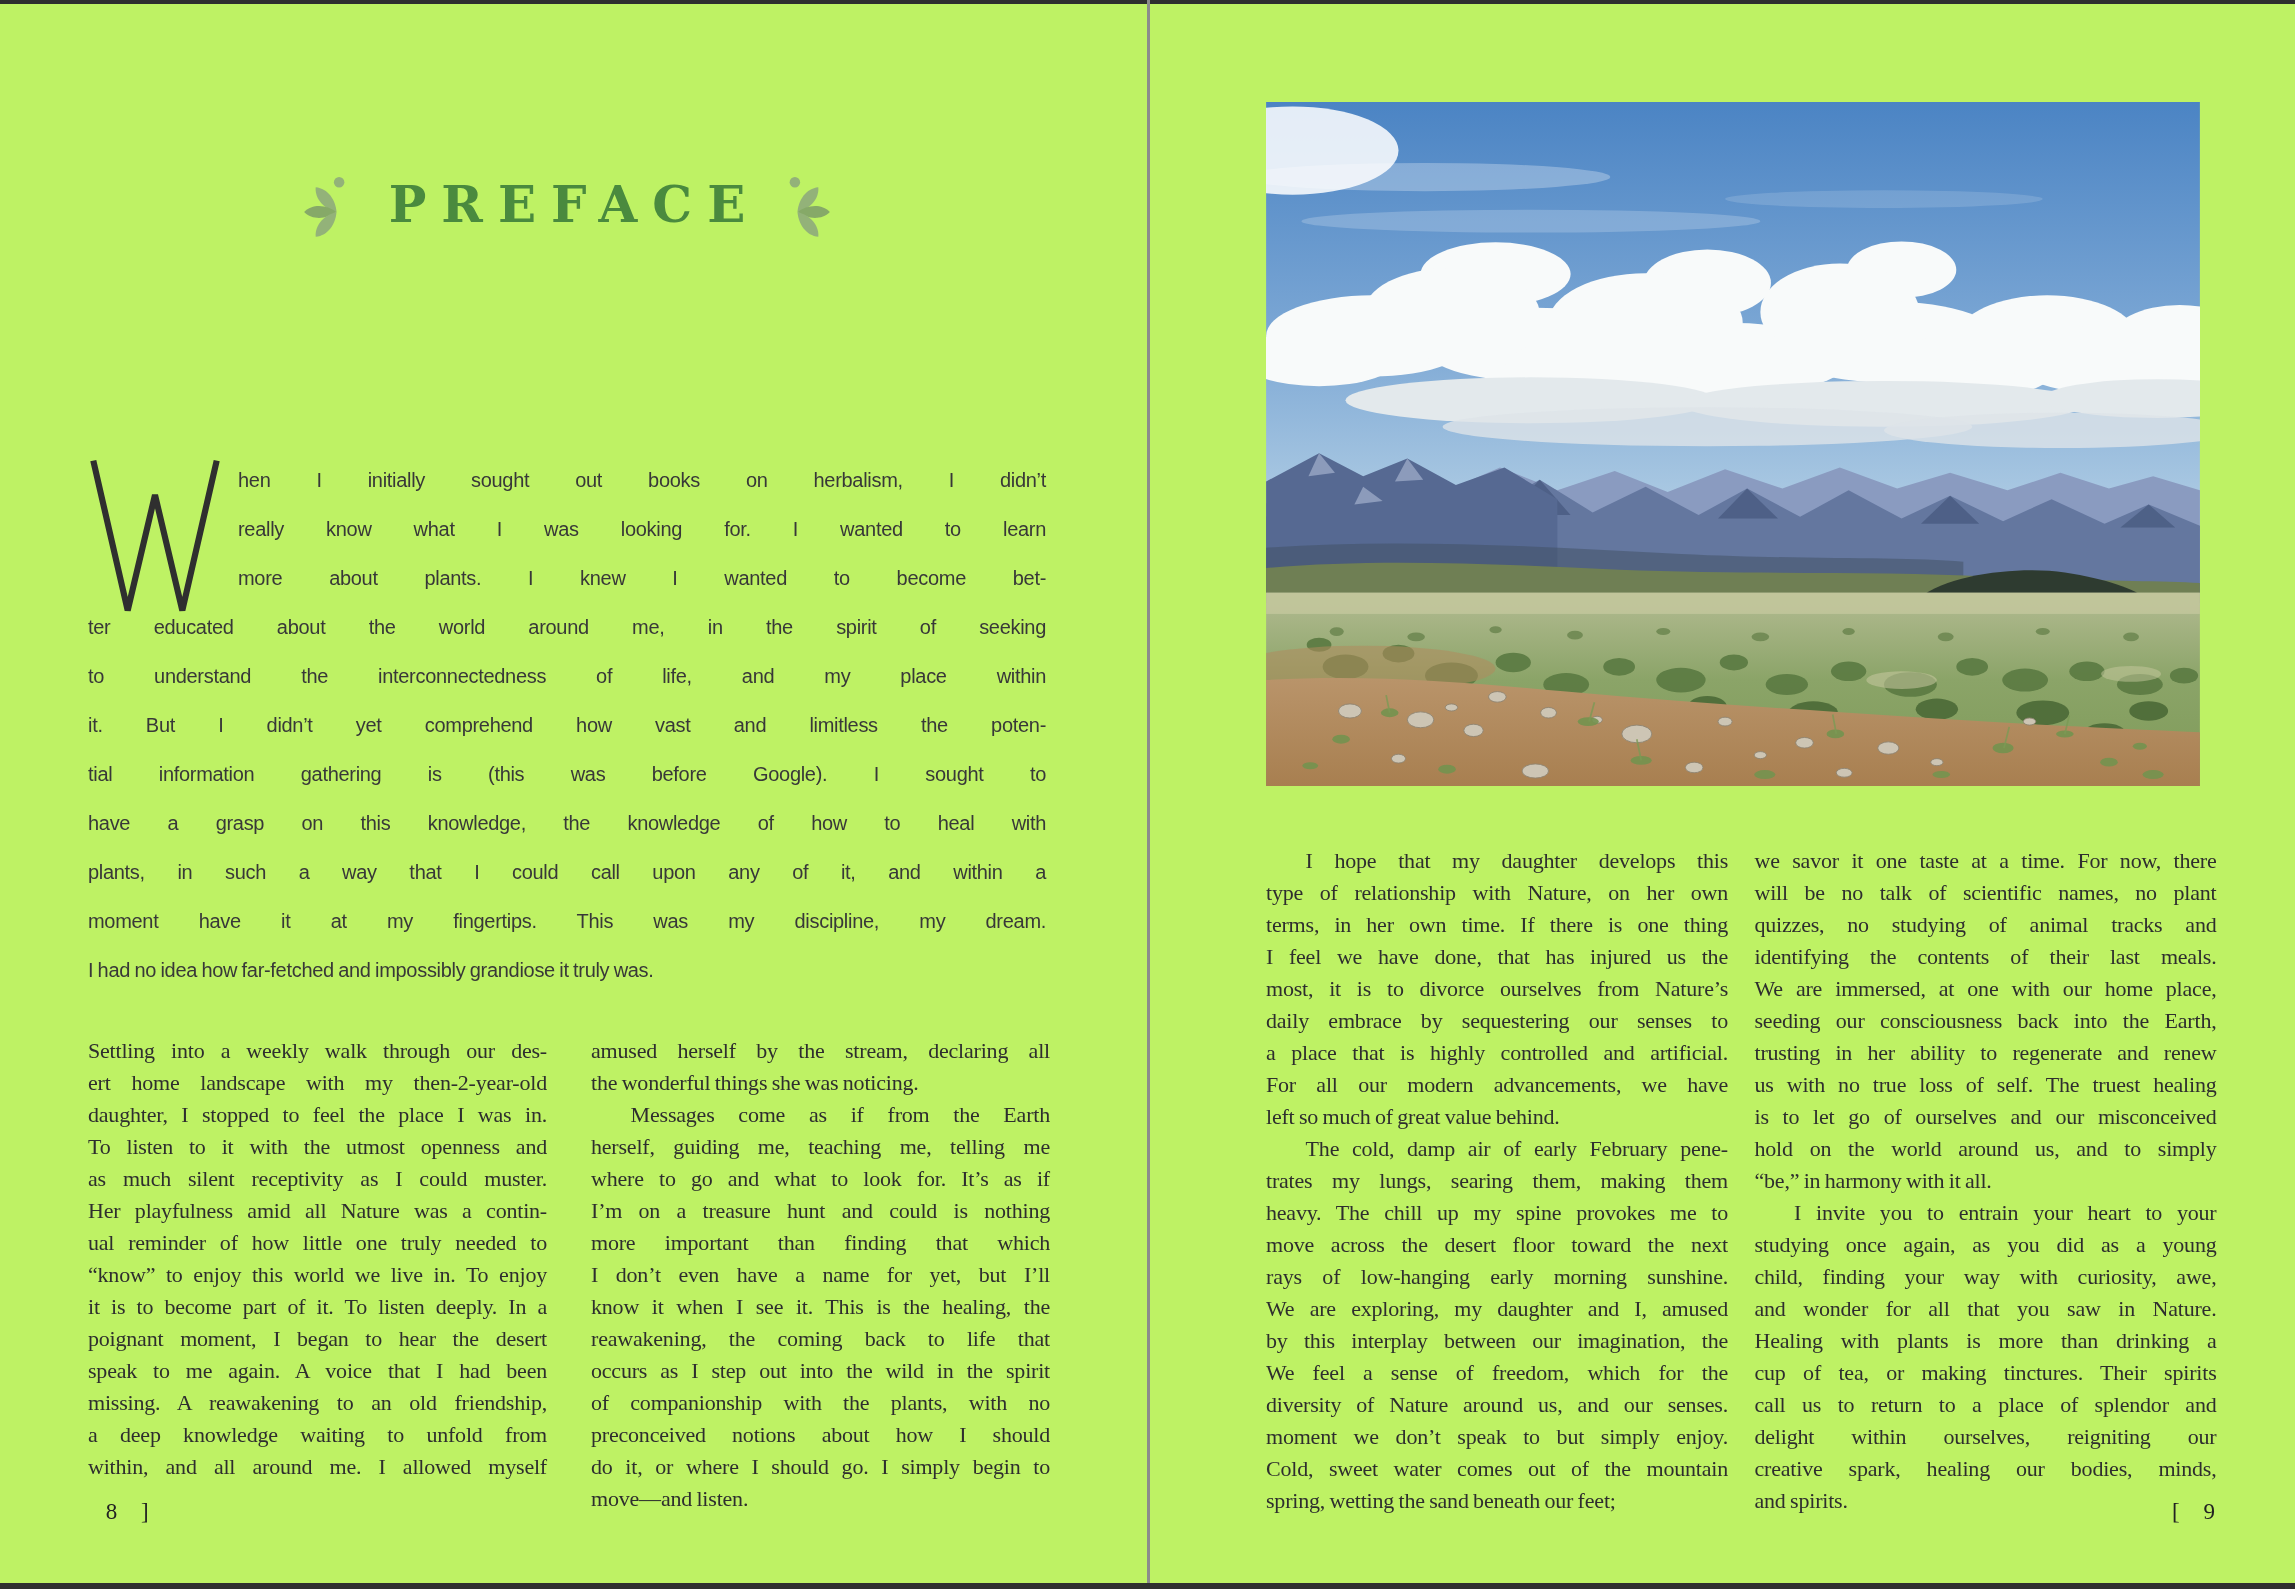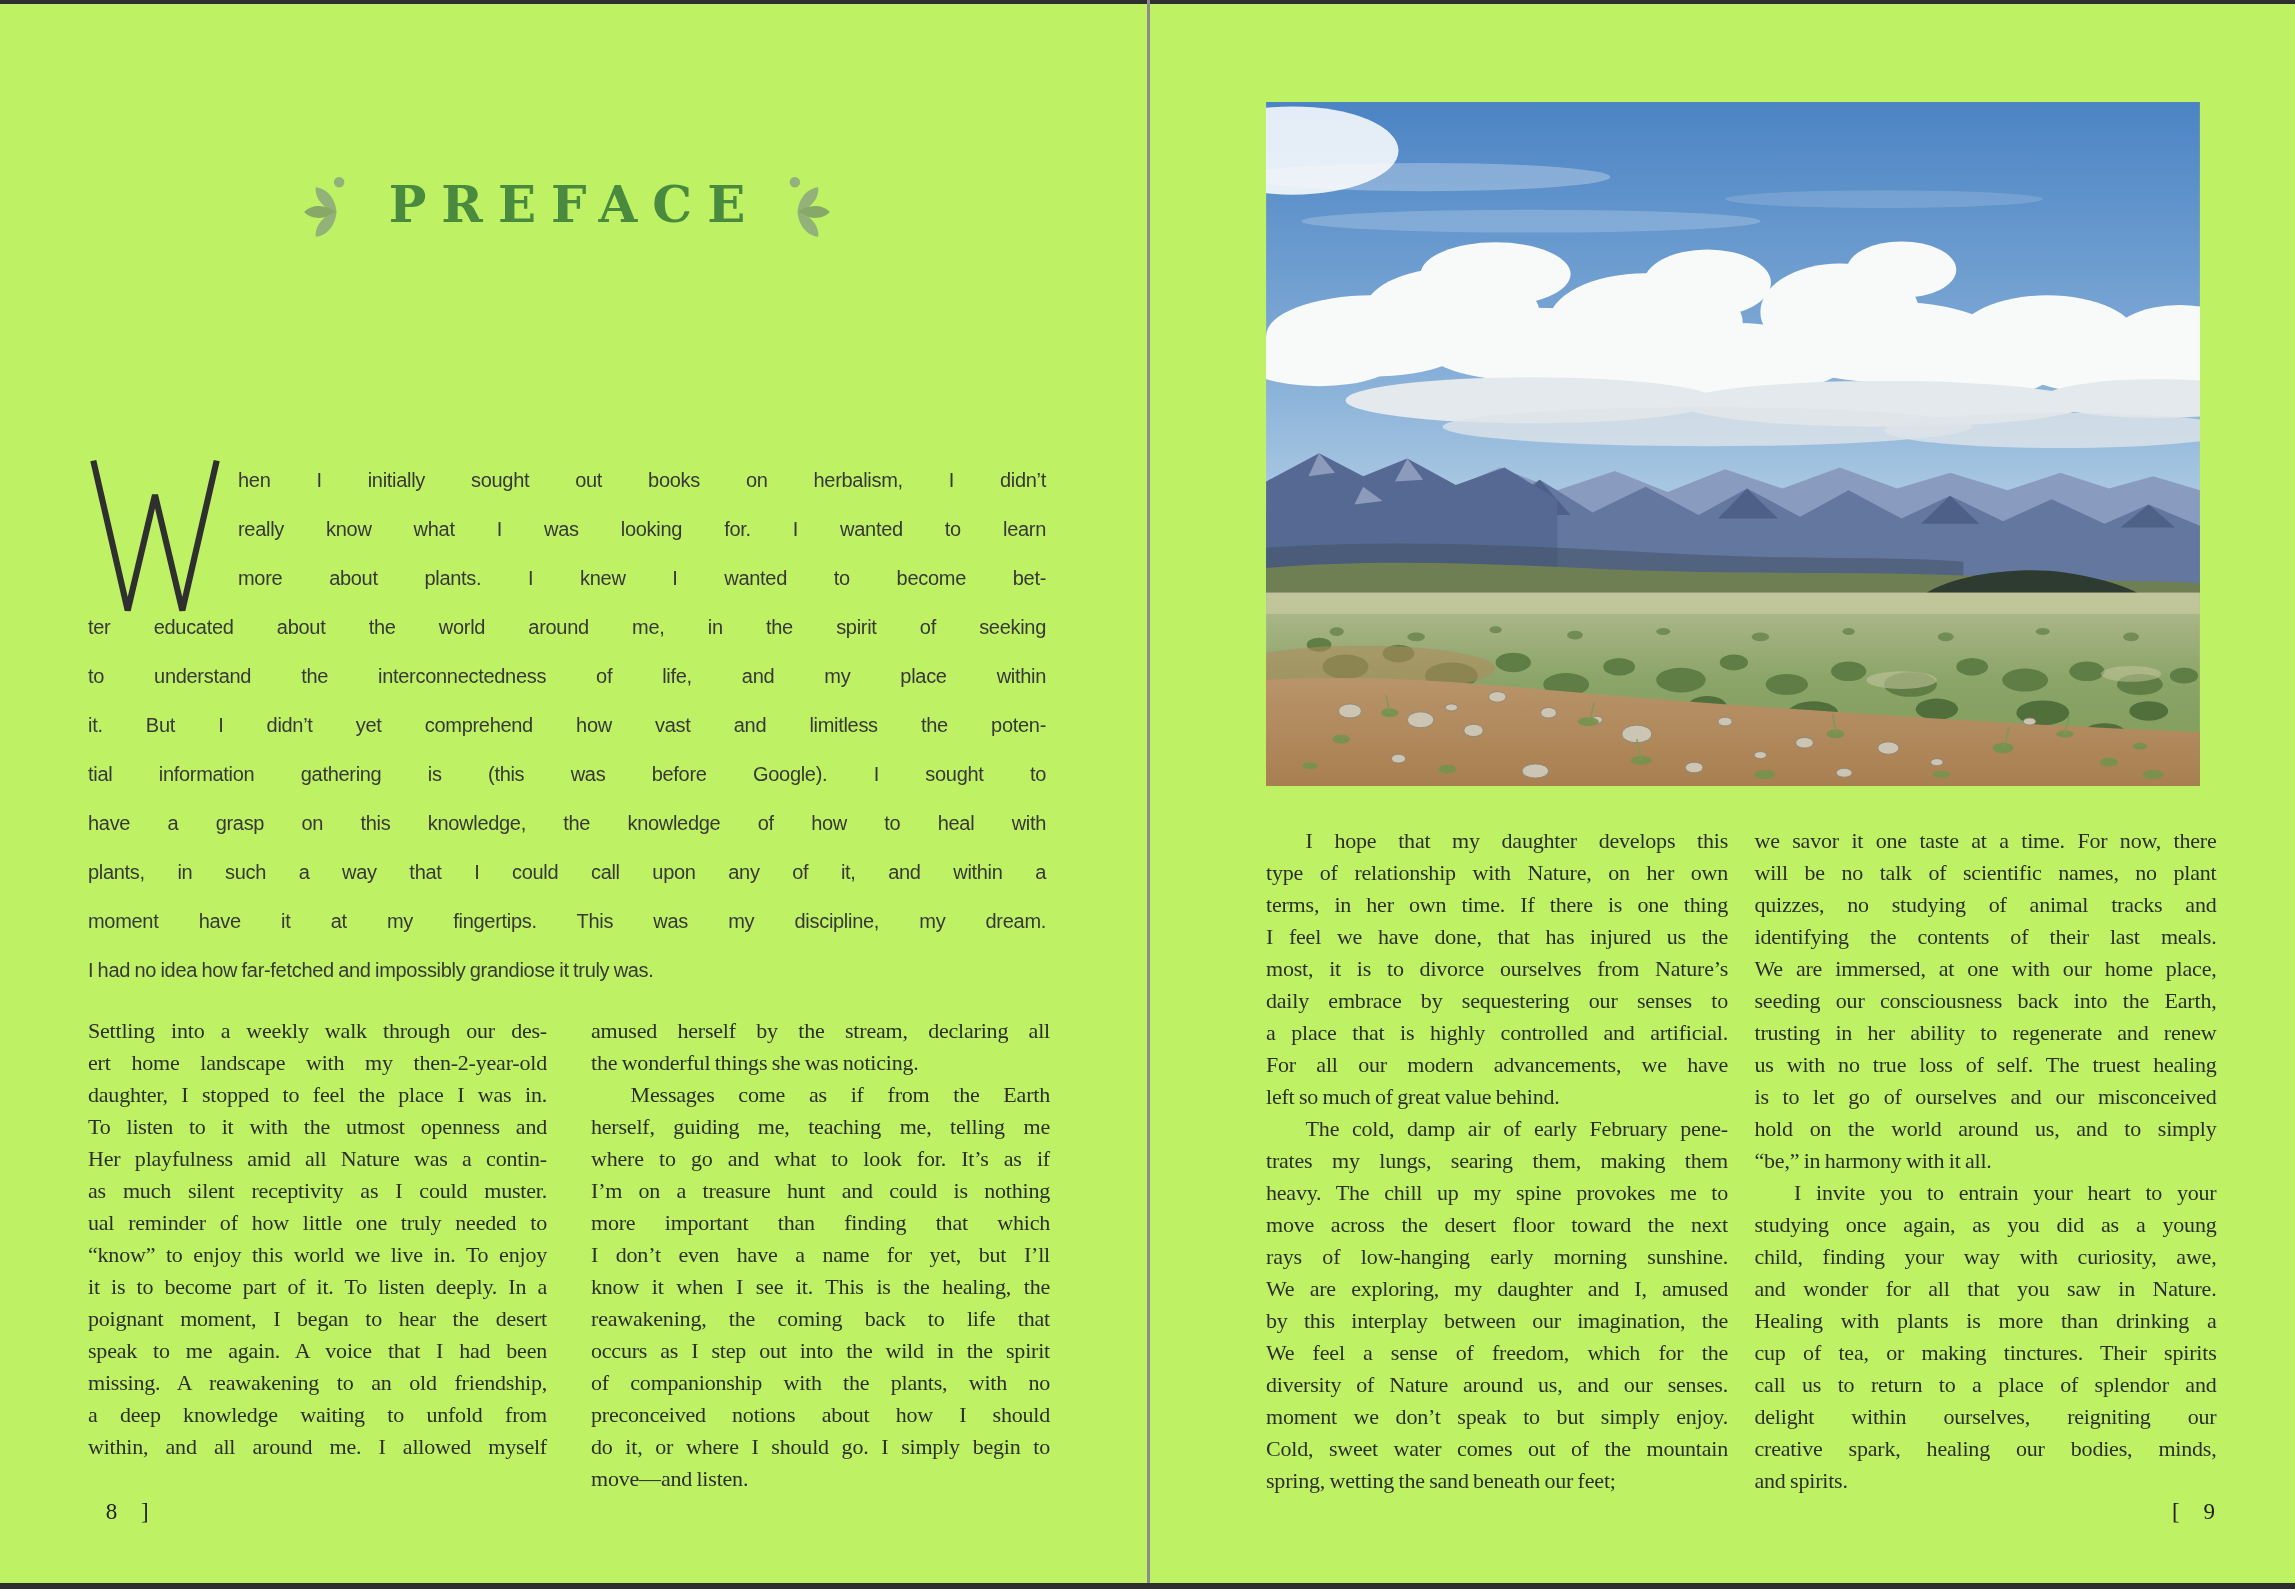--- a/index.html
+++ b/index.html
@@ -22,21 +22,21 @@
   .fleuron svg{display:block;}
 
   
   .opening{position:absolute;top:456px;left:0;width:958px;
            font-family:"Liberation Sans", sans-serif;font-size:20px;line-height:49px;
            color:#383838;letter-spacing:-0.3px;word-spacing:-0.9px;}
   .dropcap{float:left;width:150px;height:147px;}
   .dropcap svg{display:block;overflow:visible;}
 
   
-  .cols{position:absolute;display:flex;}
+  .cols{position:absolute;display:flex;margin-top:20px;}
   .left-cols{top:1015px;left:0;gap:44px;}
   .right-cols{top:825px;left:0;gap:26.5px;}
   .col{font-size:22px;line-height:32px;letter-spacing:-0.2px;word-spacing:-0.9px;color:#2e2e2e;}
   .page.left  .col{width:459px;}
   .page.right .col{width:462px;}
 
   .ln{text-align:justify;text-align-last:justify;}
   .ln.end{text-align-last:left;}
   .ln.ind{text-indent:1.8em;}
 
@@ -109,22 +109,22 @@
           <div class="ln end">I had no idea how far-fetched and impossibly grandiose it truly was.</div>
         </div>
     </div>
 
     <div class="cols left-cols">
       <div class="col">
           <div class="ln">Settling into a weekly walk through our des-</div>
           <div class="ln">ert home landscape with my then-2-year-old</div>
           <div class="ln">daughter, I stopped to feel the place I was in.</div>
           <div class="ln">To listen to it with the utmost openness and</div>
+          <div class="ln">as much silent receptivity as I could muster.</div>
           <div class="ln">Her playfulness amid all Nature was a contin-</div>
-          <div class="ln">as much silent receptivity as I could muster.</div>
           <div class="ln">ual reminder of how little one truly needed to</div>
           <div class="ln">“know” to enjoy this world we live in. To enjoy</div>
           <div class="ln">it is to become part of it. To listen deeply. In a</div>
           <div class="ln">poignant moment, I began to hear the desert</div>
           <div class="ln">speak to me again. A voice that I had been</div>
           <div class="ln">missing. A reawakening to an old friendship,</div>
           <div class="ln">a deep knowledge waiting to unfold from</div>
           <div class="ln">within, and all around me. I allowed myself</div>
         </div>
       <div class="col">

